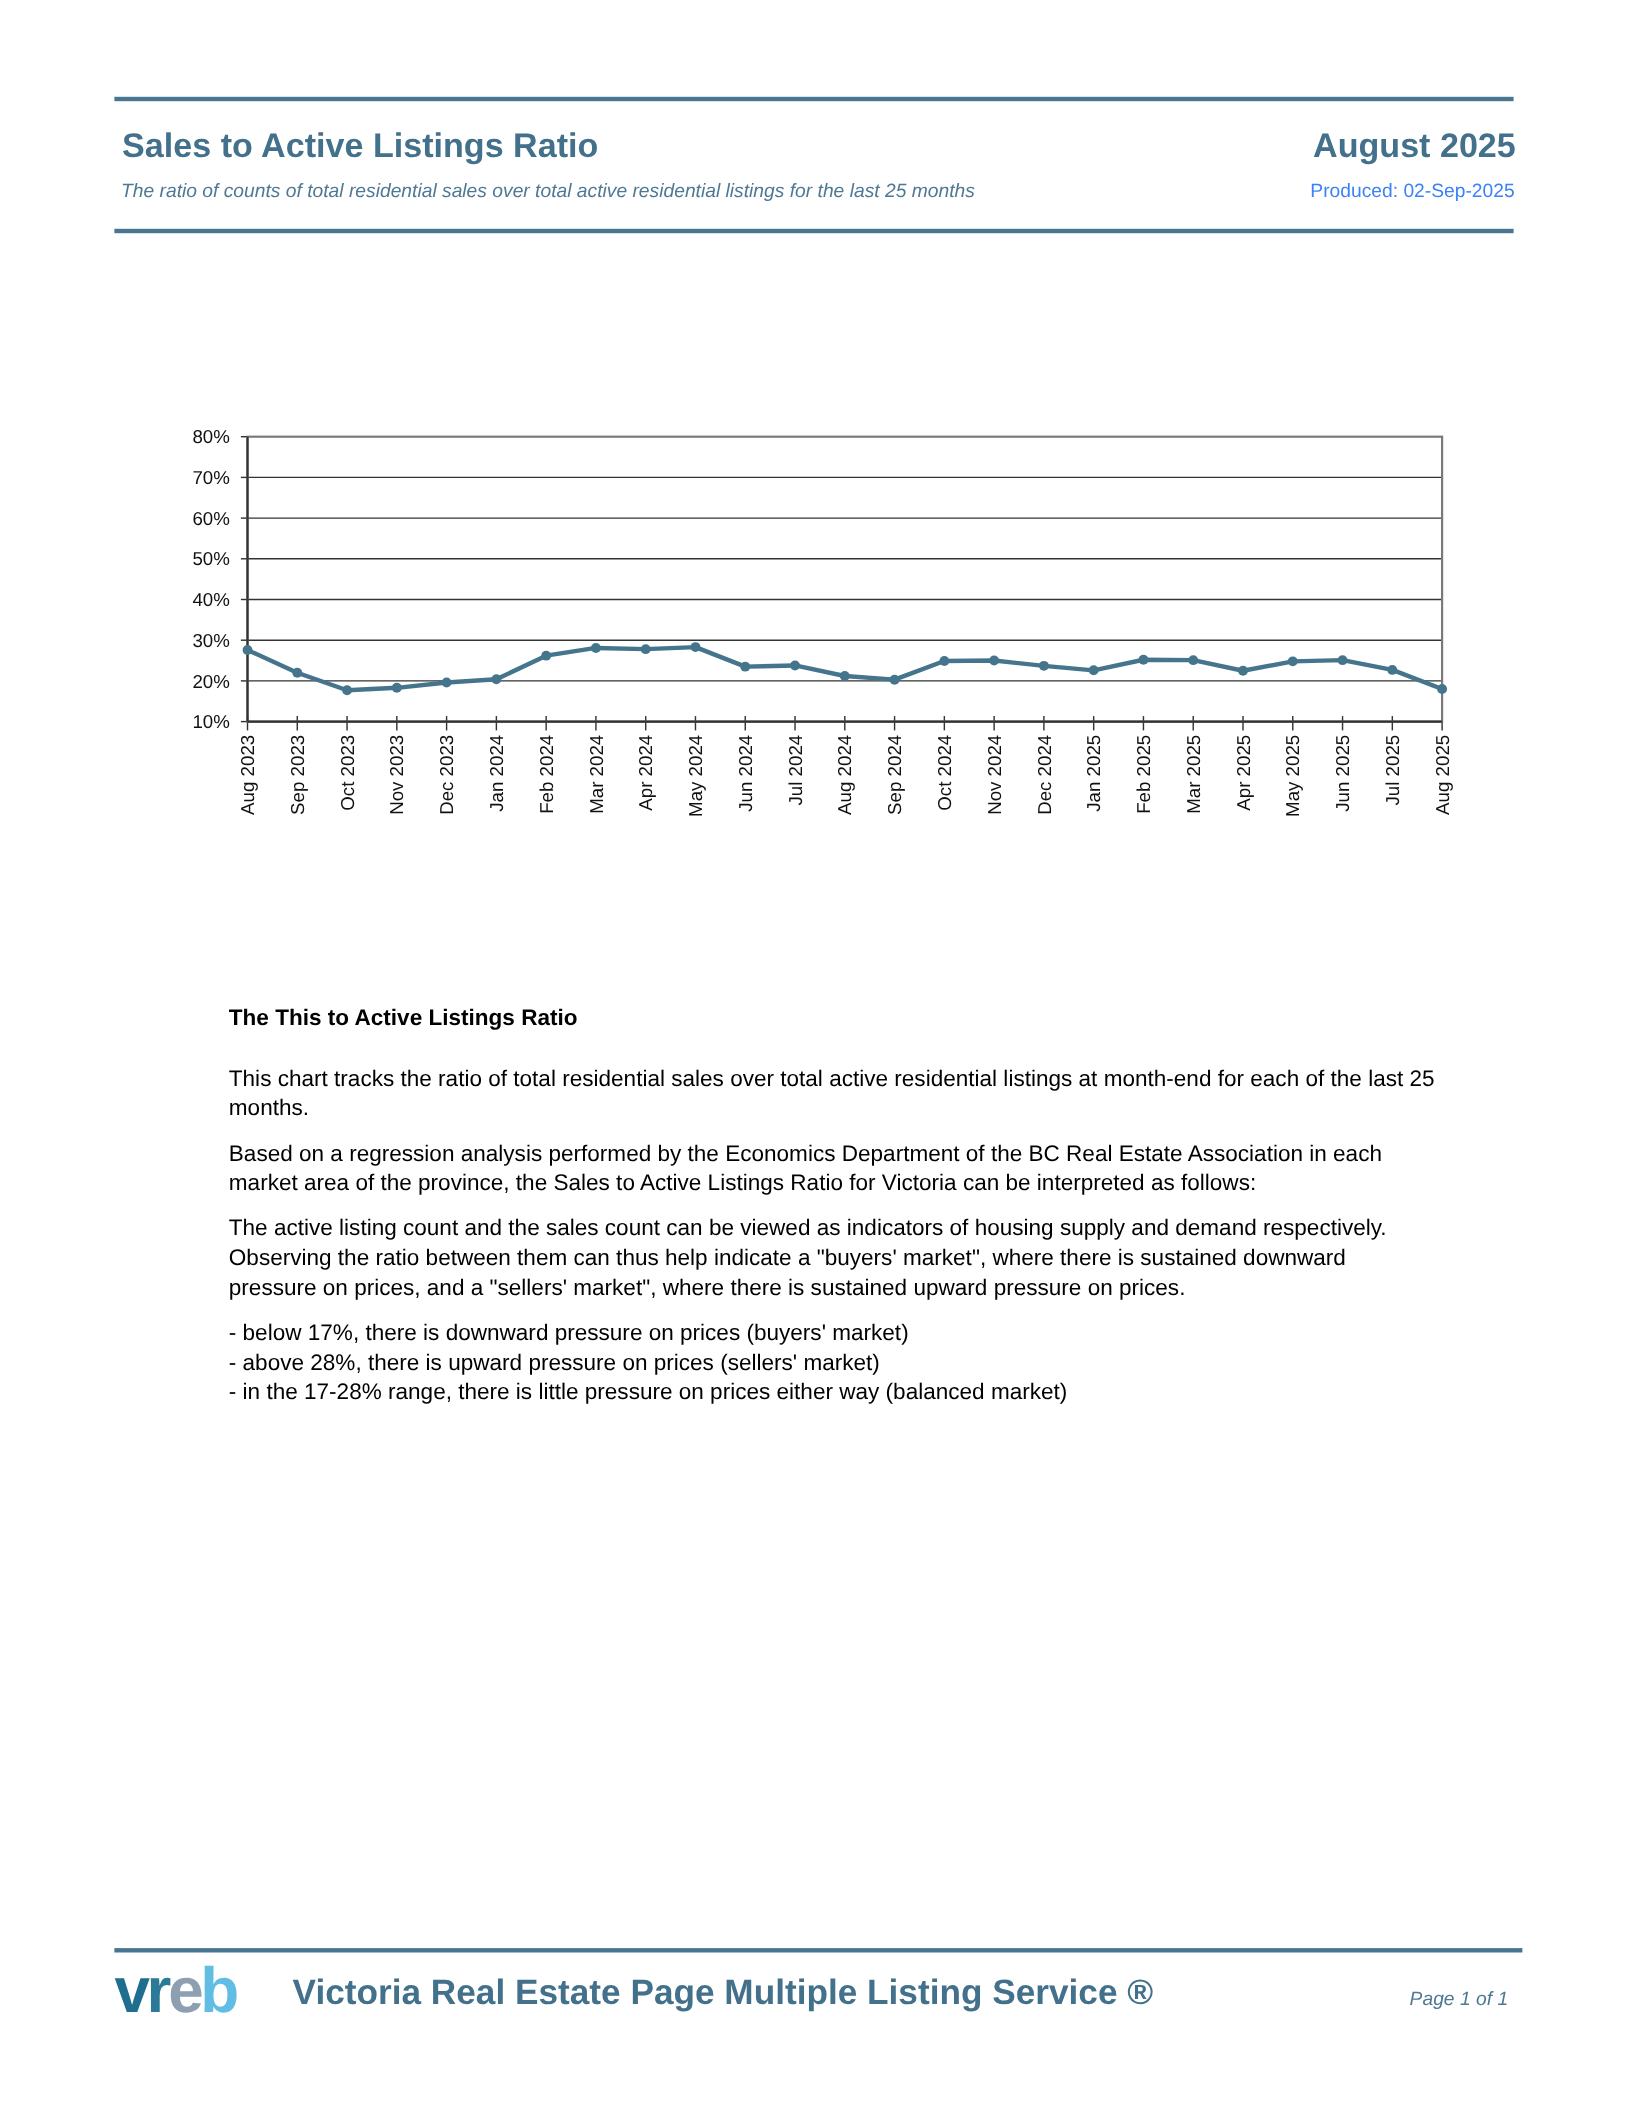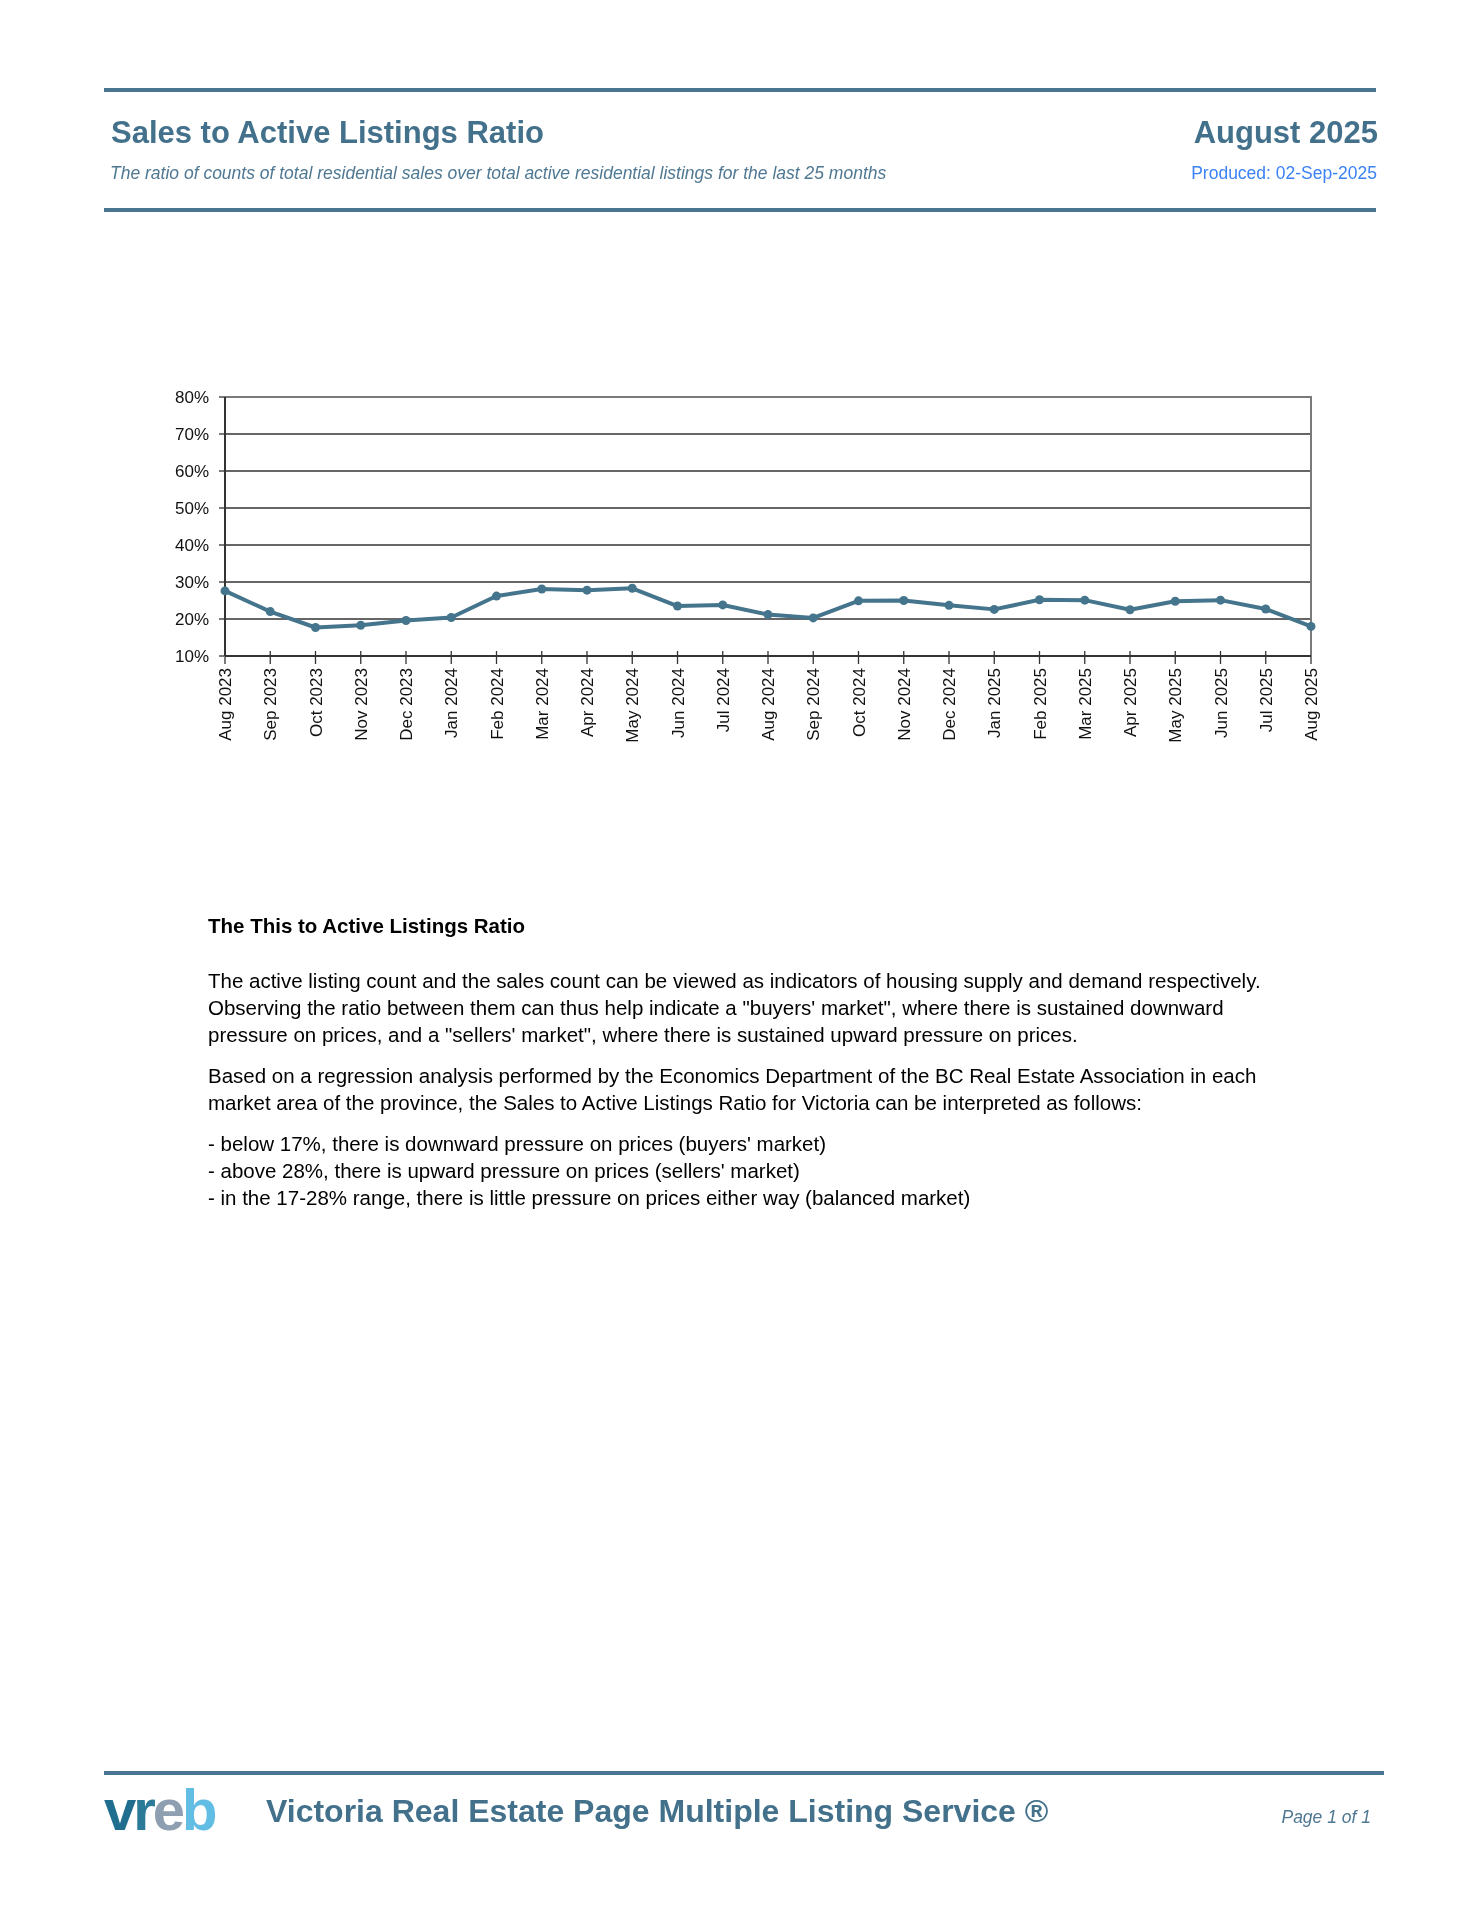--- a/index.html
+++ b/index.html
@@ -169,22 +169,23 @@
       <circle cx="1130" cy="609.75" r="4.5" fill="#45758c"></circle>
       <circle cx="1175.25" cy="601.24" r="4.5" fill="#45758c"></circle>
       <circle cx="1220.5" cy="600.13" r="4.5" fill="#45758c"></circle>
       <circle cx="1265.75" cy="609.01" r="4.5" fill="#45758c"></circle>
       <circle cx="1311" cy="626.4" r="4.5" fill="#45758c"></circle>
     </g>
 </svg>
 
 <div class="article">
   <h2>The This to Active Listings Ratio</h2>
+  <p>This chart tracks the ratio of total residential sales over total active residential listings at month-end for each of the last 25 months.</p>
+  <p>Based on a regression analysis performed by the Economics Department of the BC Real Estate Association in each market area of the province, the Sales to Active Listings Ratio for Victoria can be interpreted as follows:</p>
   <p>The active listing count and the sales count can be viewed as indicators of housing supply and demand respectively. Observing the ratio between them can thus help indicate a "buyers' market", where there is sustained downward pressure on prices, and a "sellers' market", where there is sustained upward pressure on prices.</p>
-  <p>Based on a regression analysis performed by the Economics Department of the BC Real Estate Association in each market area of the province, the Sales to Active Listings Ratio for Victoria can be interpreted as follows:</p>
   <div class="bullets">
     <div>- below 17%, there is downward pressure on prices (buyers' market)</div>
     <div>- above 28%, there is upward pressure on prices (sellers' market)</div>
     <div>- in the 17-28% range, there is little pressure on prices either way (balanced market)</div>
   </div>
 </div>
 
 <div class="rule" id="rule-foot"></div>
 <div class="logo">
   <span class="lv">v</span><span class="lr">r</span><span class="le">e</span><span class="lb">b</span>

